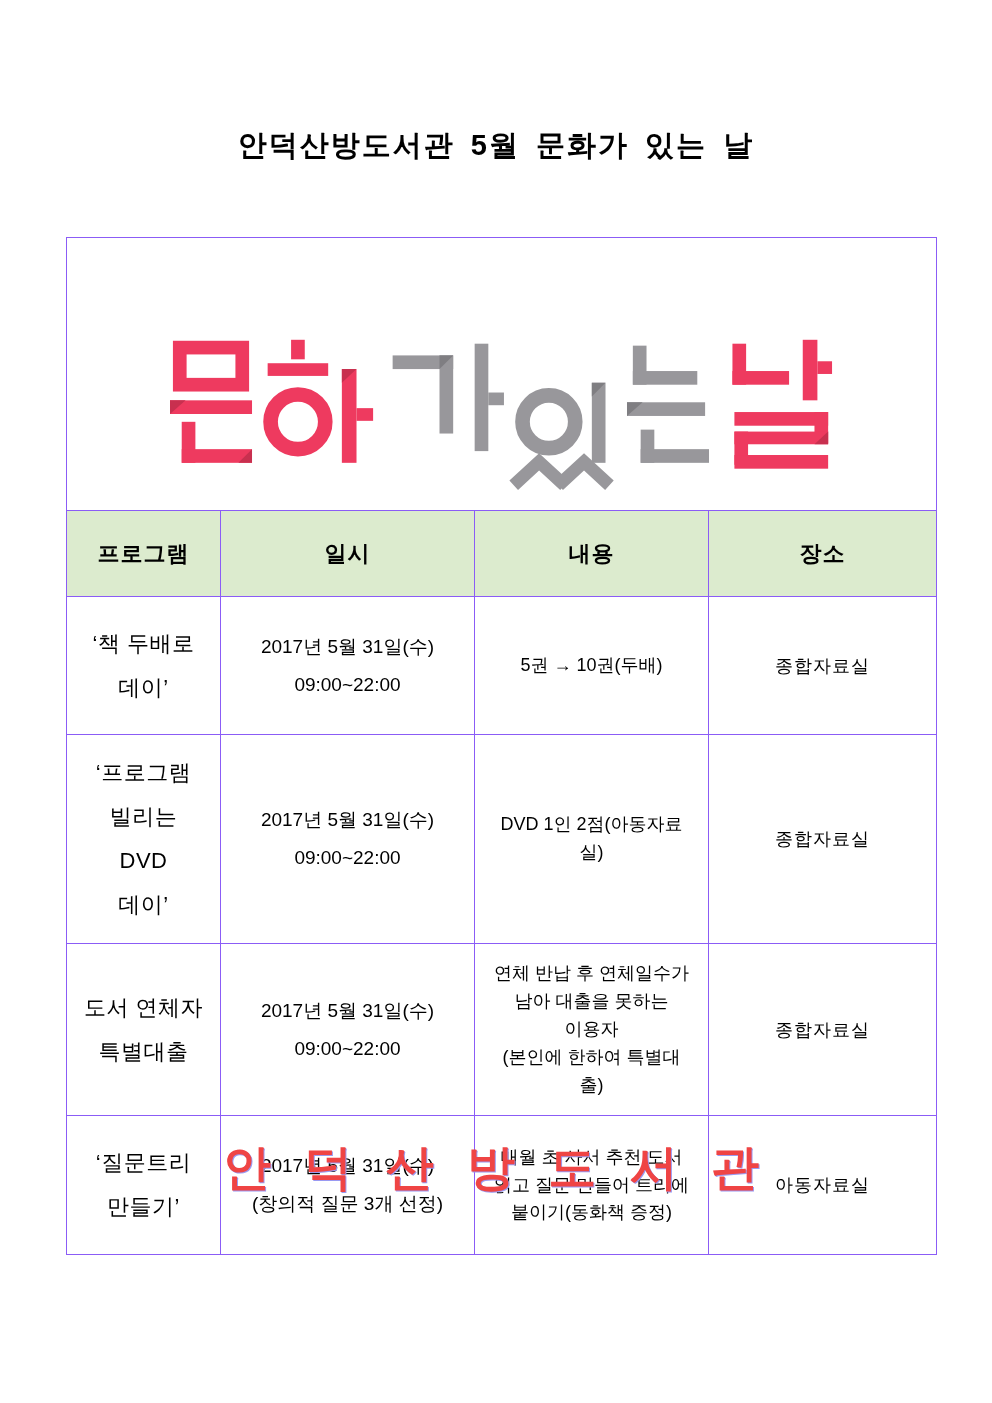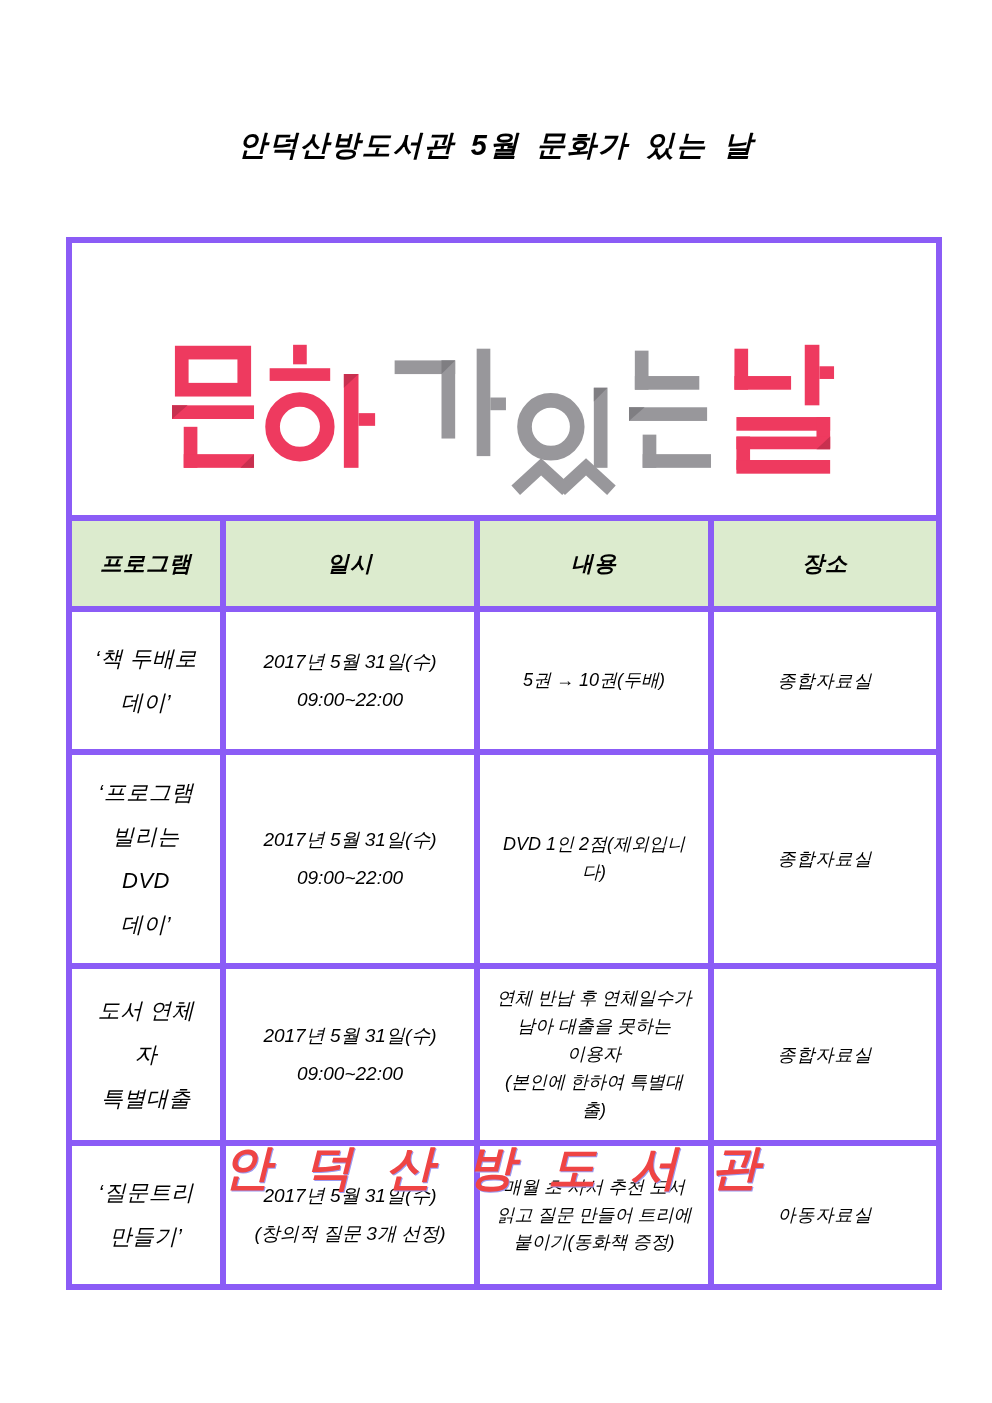--- a/index.html
+++ b/index.html
@@ -3,41 +3,41 @@
 <meta charset="utf-8">
 <style>
   html, body { margin: 0; padding: 0; }
   body {
     width: 992px; height: 1403px;
     background: #ffffff;
     font-family: "Liberation Sans", sans-serif;
     color: #000;
     position: relative;
   }
-  .page { position: absolute; inset: 0; font-style: italic; }
+  .page { position: absolute; inset: 0; }
 
   .title {
     position: absolute;
     top: 126px; left: 0; right: 0;
     text-align: center;
     font-size: 29px;
     font-weight: bold;
     letter-spacing: 2px;
     word-spacing: 6px;
   }
 
   table.program-table {
     position: absolute;
     top: 237px; left: 66px;
     width: 870px;
     border-collapse: collapse;
     table-layout: fixed;
   }
   table.program-table td, table.program-table th {
-    border: 6px solid #8b5cf6;
+    border: 1px solid #8b5cf6;
     padding: 16px;
     vertical-align: middle;
     white-space: pre-line;
     overflow: hidden;
     text-align: center;
   }
   .logo-cell {
     height: 227px;
     text-align: center;
     background: #fff;
@@ -184,21 +184,21 @@
 09:00~22:00</td>
         <td class="c-content">5권 → 10권(두배)</td>
         <td class="c-place">종합자료실</td>
       </tr>
       <tr class="r2">
         <td class="c-program">‘프로그램
 빌리는 DVD
 데이’</td>
         <td class="c-datetime">2017년 5월 31일(수)
 09:00~22:00</td>
-        <td class="c-content">DVD 1인 2점(제외입니다)</td>
+        <td class="c-content">DVD 1인 2점(아동자료실)</td>
         <td class="c-place">종합자료실</td>
       </tr>
       <tr class="r3">
         <td class="c-program">도서 연체자
 특별대출</td>
         <td class="c-datetime">2017년 5월 31일(수)
 09:00~22:00</td>
         <td class="c-content">연체 반납 후 연체일수가
 남아 대출을 못하는
 이용자

